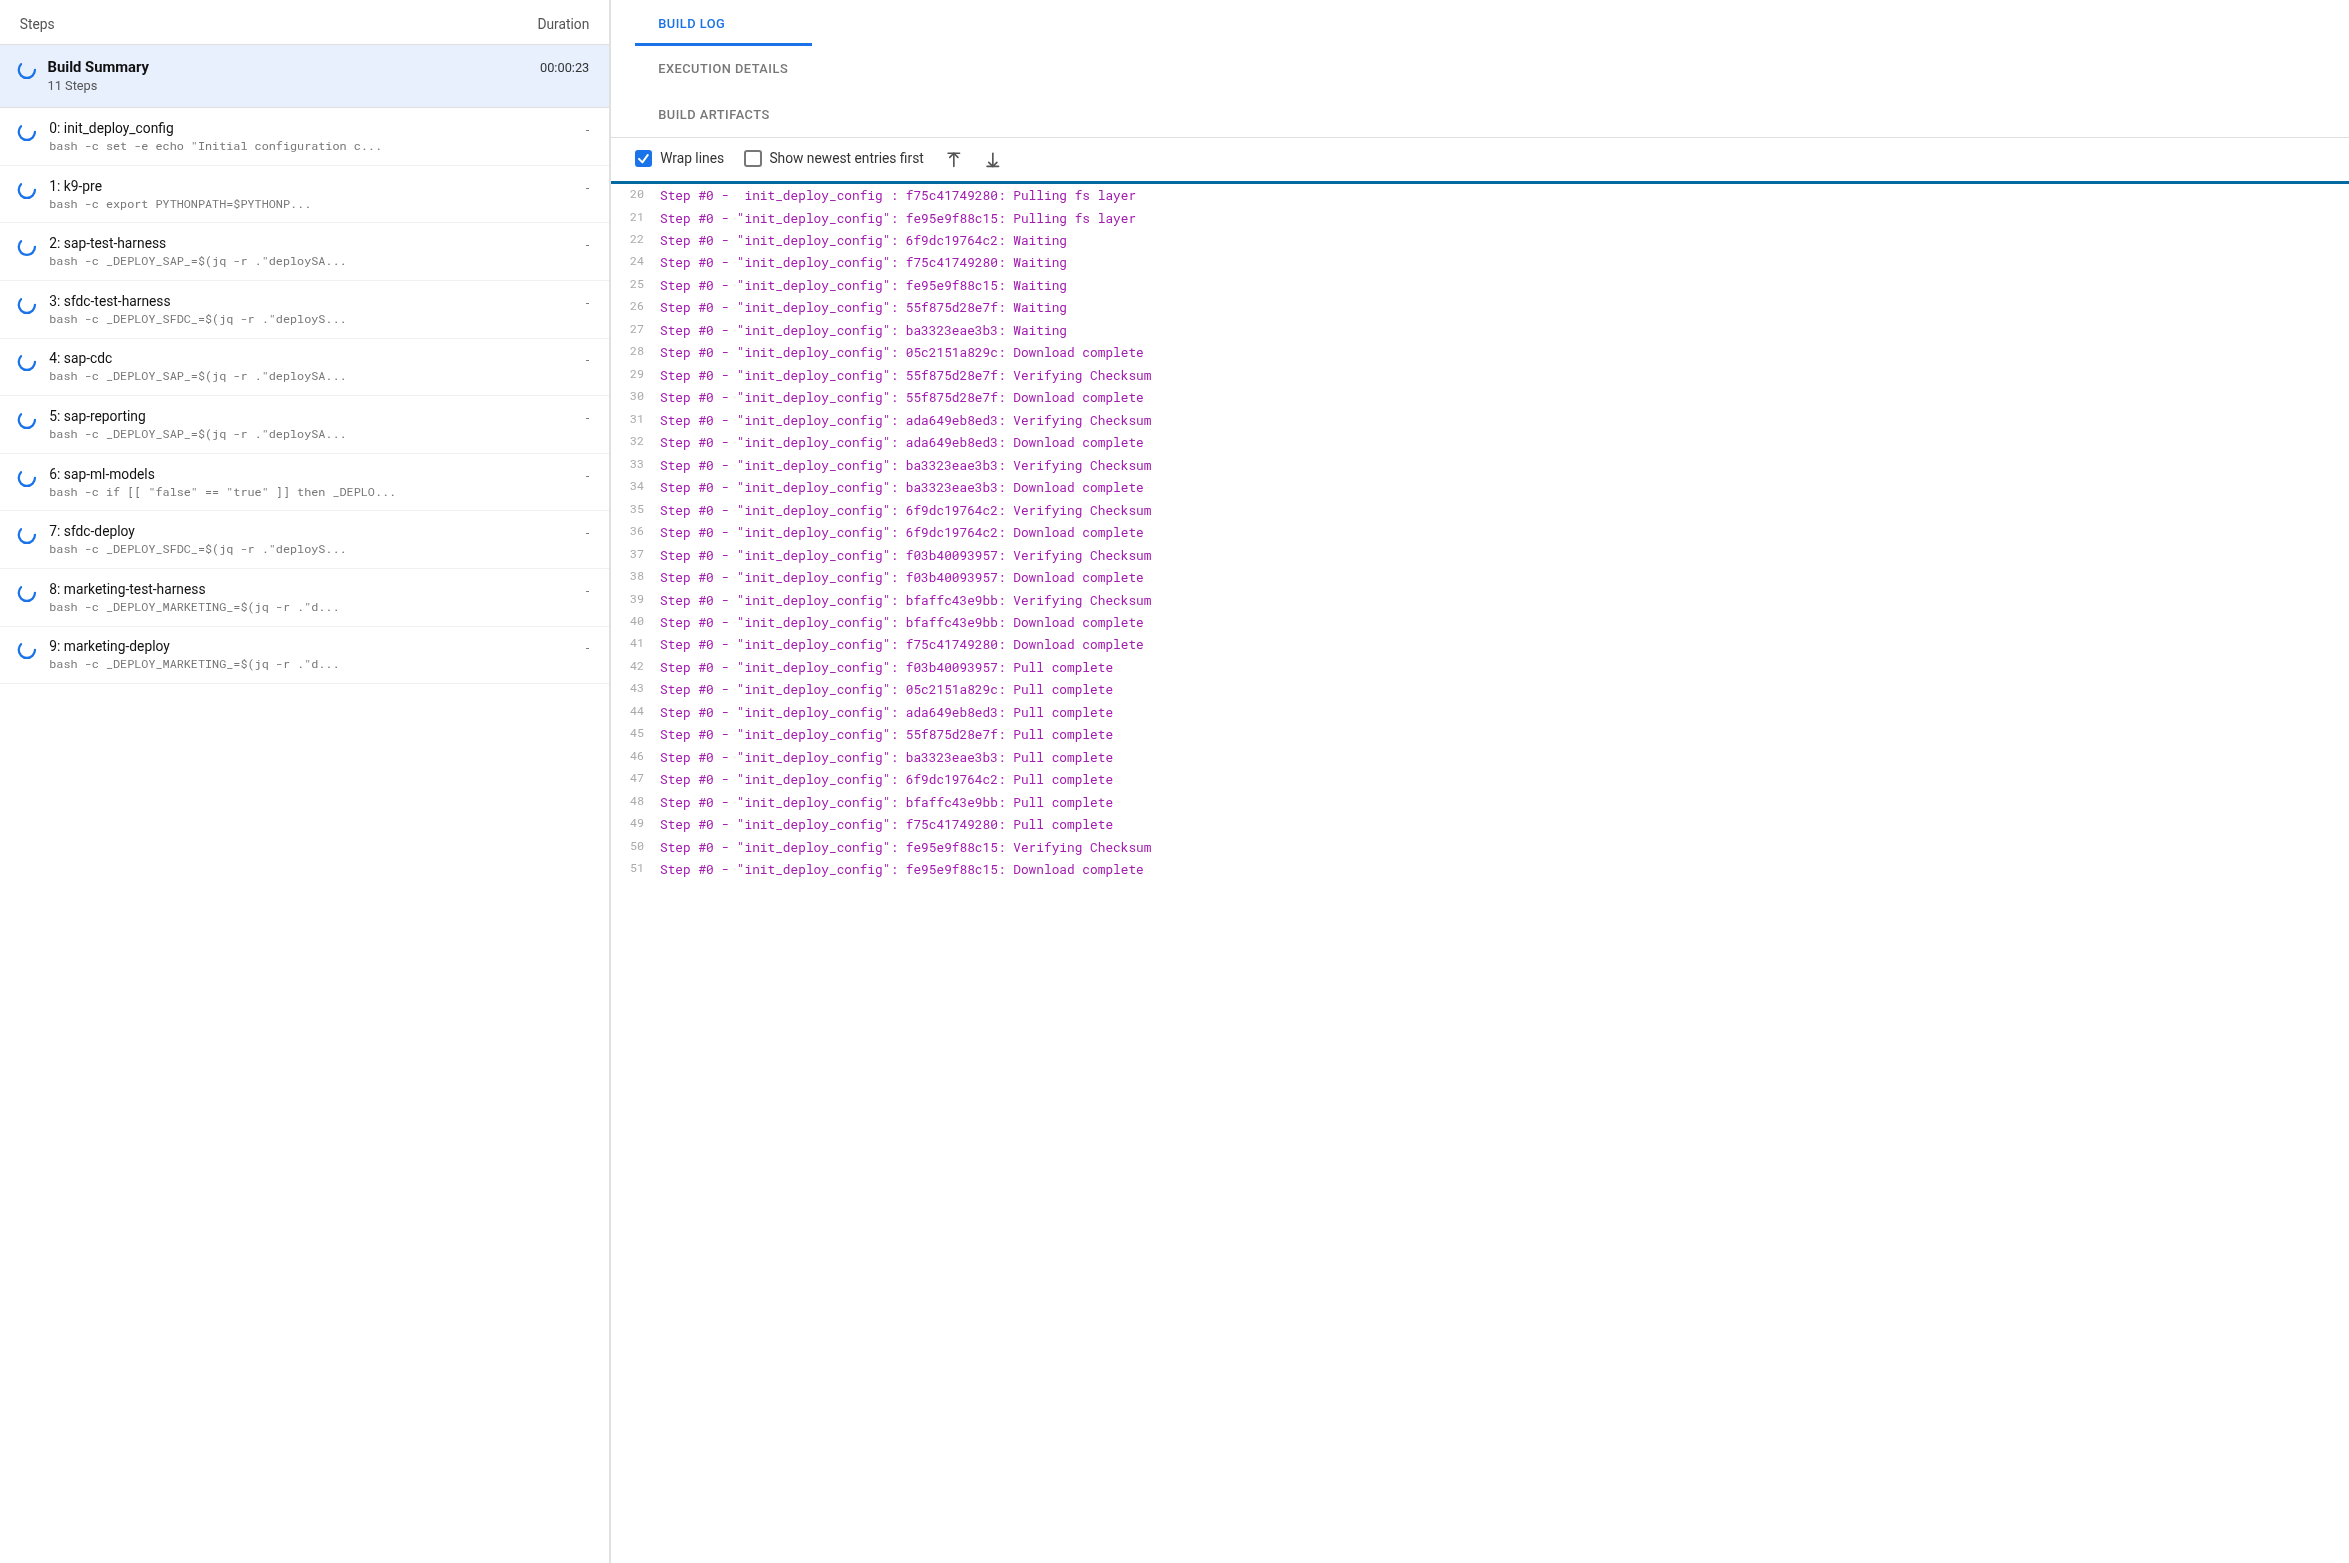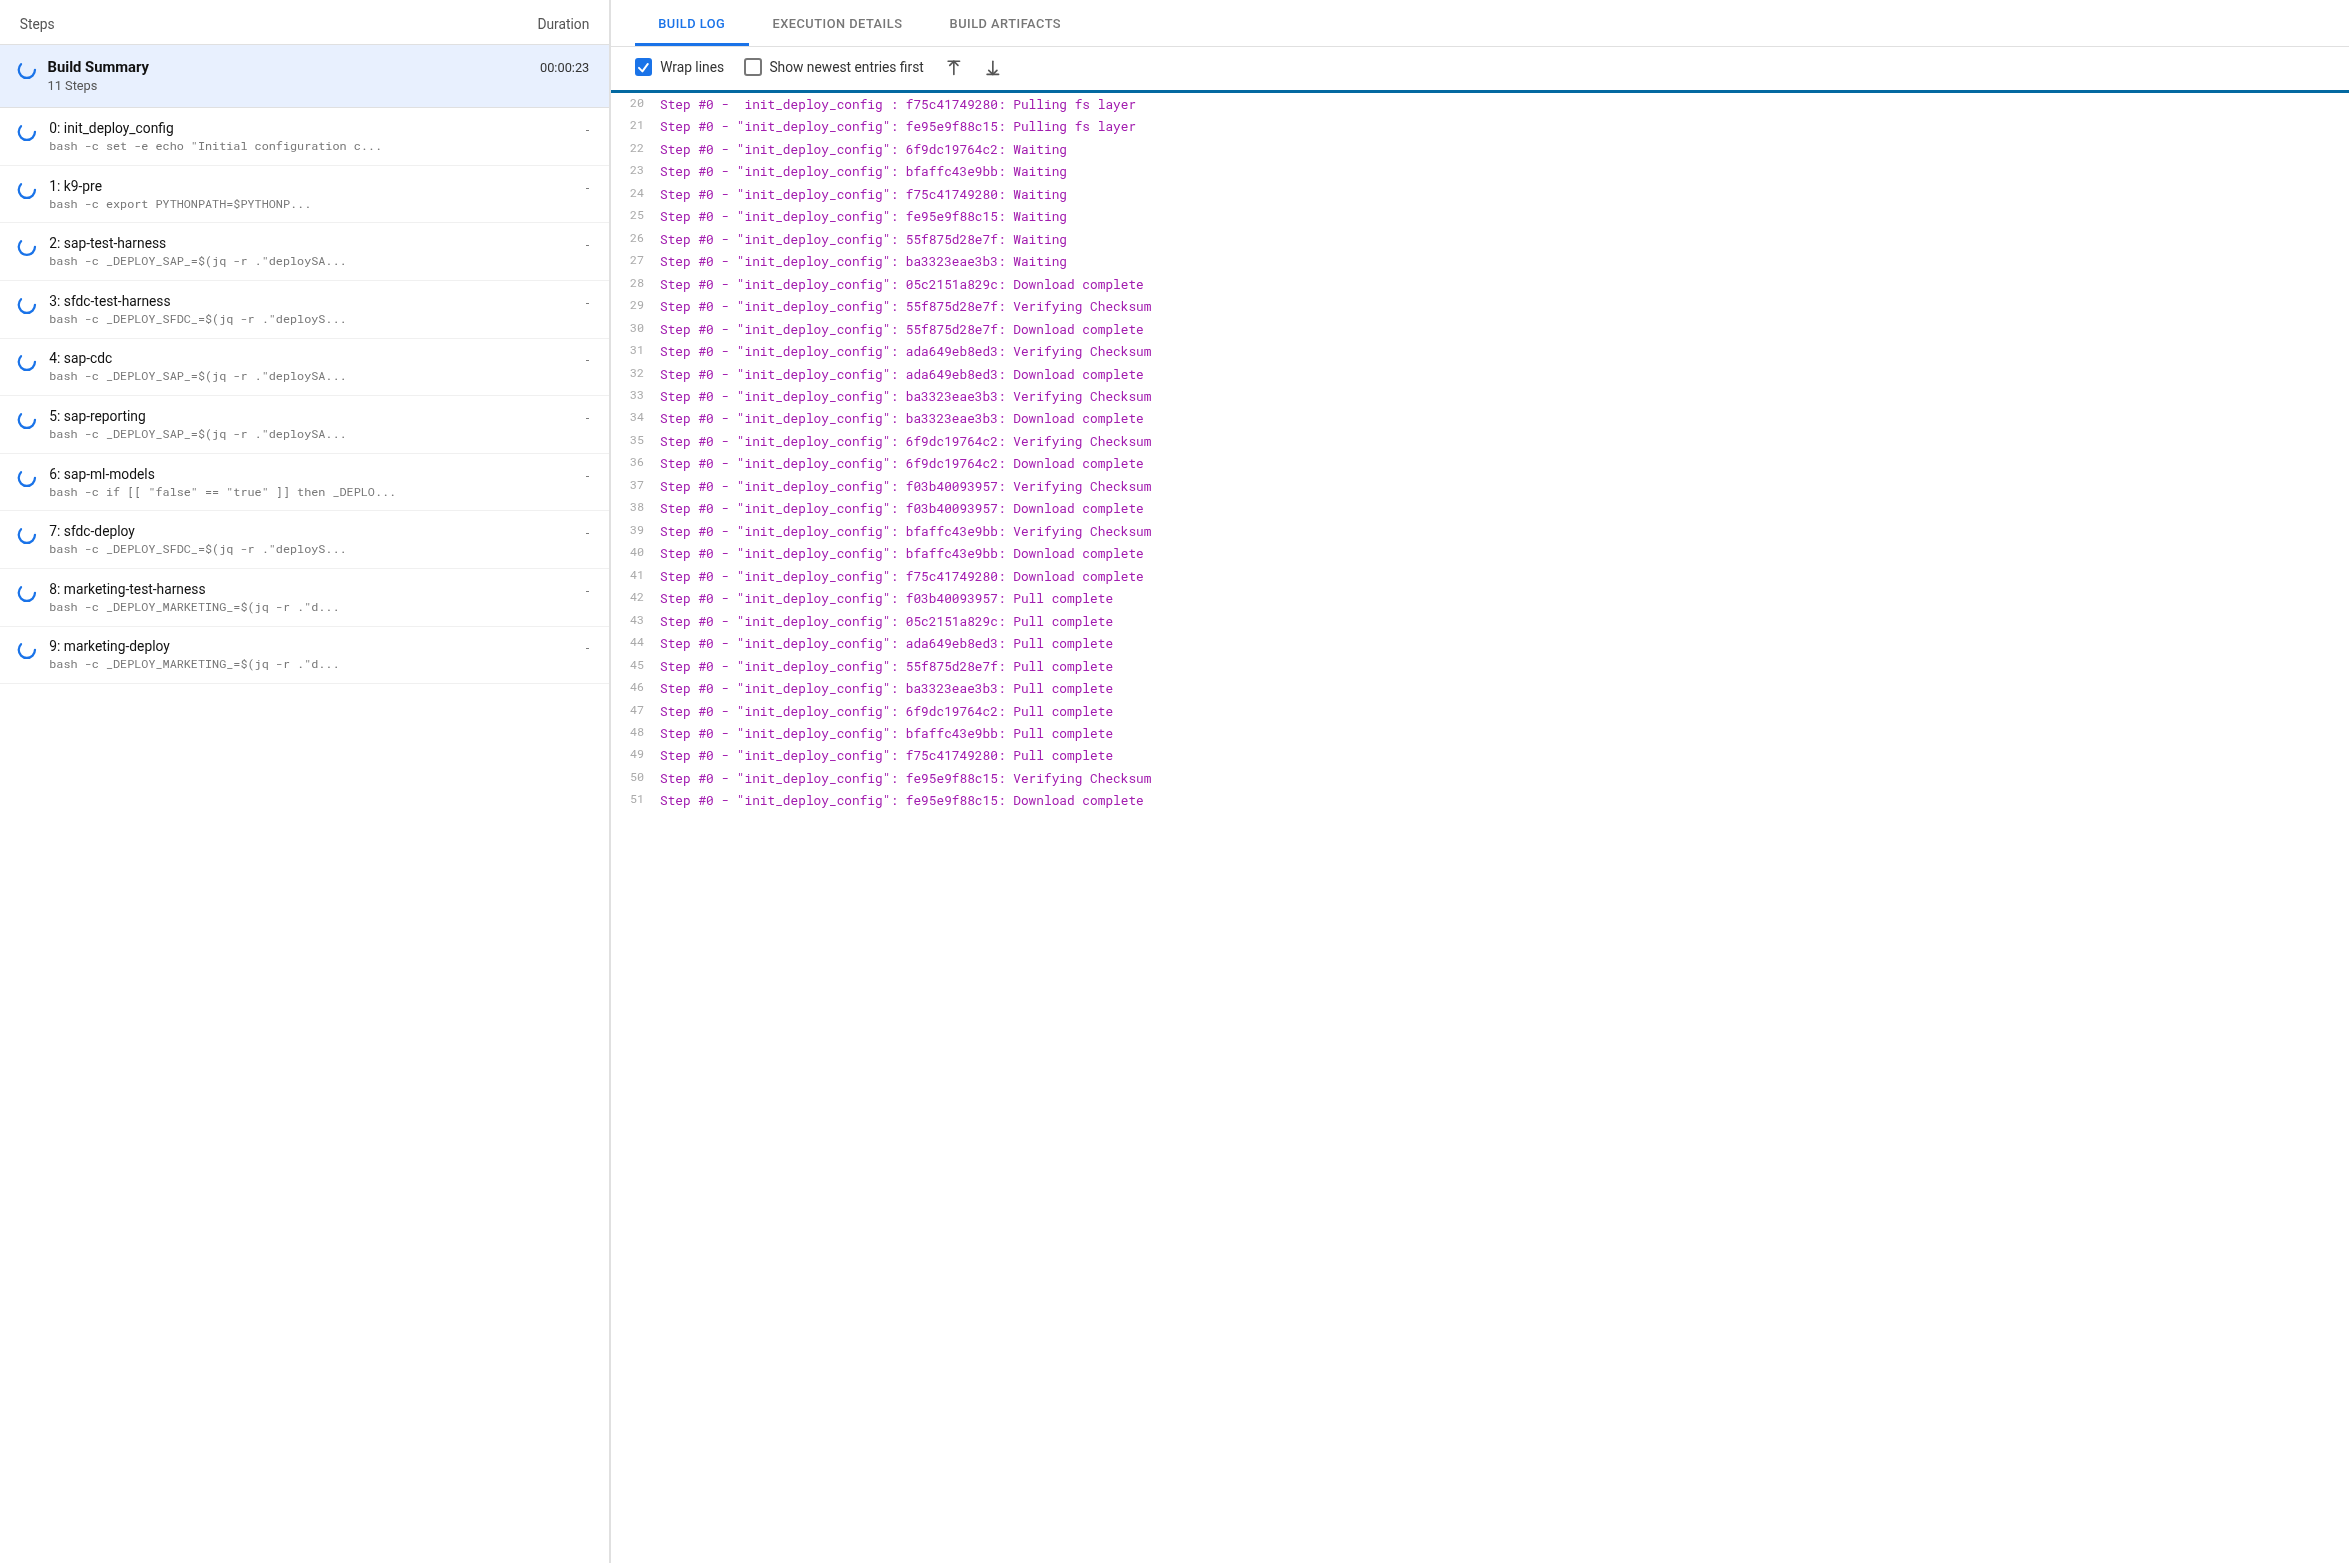--- a/index.html
+++ b/index.html
@@ -370,21 +370,21 @@
           <div class="step-command">bash -c _DEPLOY_MARKETING_=$(jq -r ."d...</div>
         </div>
         <div class="step-duration">-</div>
       </div>
     </div>
 </div>
 
 <div class="right-panel">
 
   <div class="tabs-bar">
-    <div id="tabs-container" style="display:flex;">
+    <div id="tabs-container" style="display:flex;flex-direction:column;">
         <div class="tab active">BUILD LOG</div>
         <div class="tab">EXECUTION DETAILS</div>
         <div class="tab">BUILD ARTIFACTS</div>
       </div>
   </div>
 
   <div class="log-toolbar">
     <div class="wrap-lines-group">
       <div class="checkbox-wrap">
         <svg viewBox="0 0 13 13" fill="none">
@@ -413,21 +413,20 @@
         <polyline points="7,15 12,20 17,15" stroke="#555" stroke-width="2" stroke-linecap="round" stroke-linejoin="round"></polyline>
         <line x1="5" y1="20" x2="19" y2="20" stroke="#555" stroke-width="2" stroke-linecap="round"></line>
       </svg>
     </div>
   </div>
 
   <div class="log-area" id="log-area">
       <div class="log-line"><span class="log-line-num">20</span><span class="log-line-text">Step #0 -  init_deploy_config : f75c41749280: Pulling fs layer</span></div>
       <div class="log-line"><span class="log-line-num">21</span><span class="log-line-text">Step #0 - "init_deploy_config": fe95e9f88c15: Pulling fs layer</span></div>
       <div class="log-line"><span class="log-line-num">22</span><span class="log-line-text">Step #0 - "init_deploy_config": 6f9dc19764c2: Waiting</span></div>
-      <div class="log-line"><span class="log-line-num">23</span><span class="log-line-text">Step #0 - "init_deploy_config": bfaffc43e9bb: Waiting</span></div>
       <div class="log-line"><span class="log-line-num">24</span><span class="log-line-text">Step #0 - "init_deploy_config": f75c41749280: Waiting</span></div>
       <div class="log-line"><span class="log-line-num">25</span><span class="log-line-text">Step #0 - "init_deploy_config": fe95e9f88c15: Waiting</span></div>
       <div class="log-line"><span class="log-line-num">26</span><span class="log-line-text">Step #0 - "init_deploy_config": 55f875d28e7f: Waiting</span></div>
       <div class="log-line"><span class="log-line-num">27</span><span class="log-line-text">Step #0 - "init_deploy_config": ba3323eae3b3: Waiting</span></div>
       <div class="log-line"><span class="log-line-num">28</span><span class="log-line-text">Step #0 - "init_deploy_config": 05c2151a829c: Download complete</span></div>
       <div class="log-line"><span class="log-line-num">29</span><span class="log-line-text">Step #0 - "init_deploy_config": 55f875d28e7f: Verifying Checksum</span></div>
       <div class="log-line"><span class="log-line-num">30</span><span class="log-line-text">Step #0 - "init_deploy_config": 55f875d28e7f: Download complete</span></div>
       <div class="log-line"><span class="log-line-num">31</span><span class="log-line-text">Step #0 - "init_deploy_config": ada649eb8ed3: Verifying Checksum</span></div>
       <div class="log-line"><span class="log-line-num">32</span><span class="log-line-text">Step #0 - "init_deploy_config": ada649eb8ed3: Download complete</span></div>
       <div class="log-line"><span class="log-line-num">33</span><span class="log-line-text">Step #0 - "init_deploy_config": ba3323eae3b3: Verifying Checksum</span></div>

